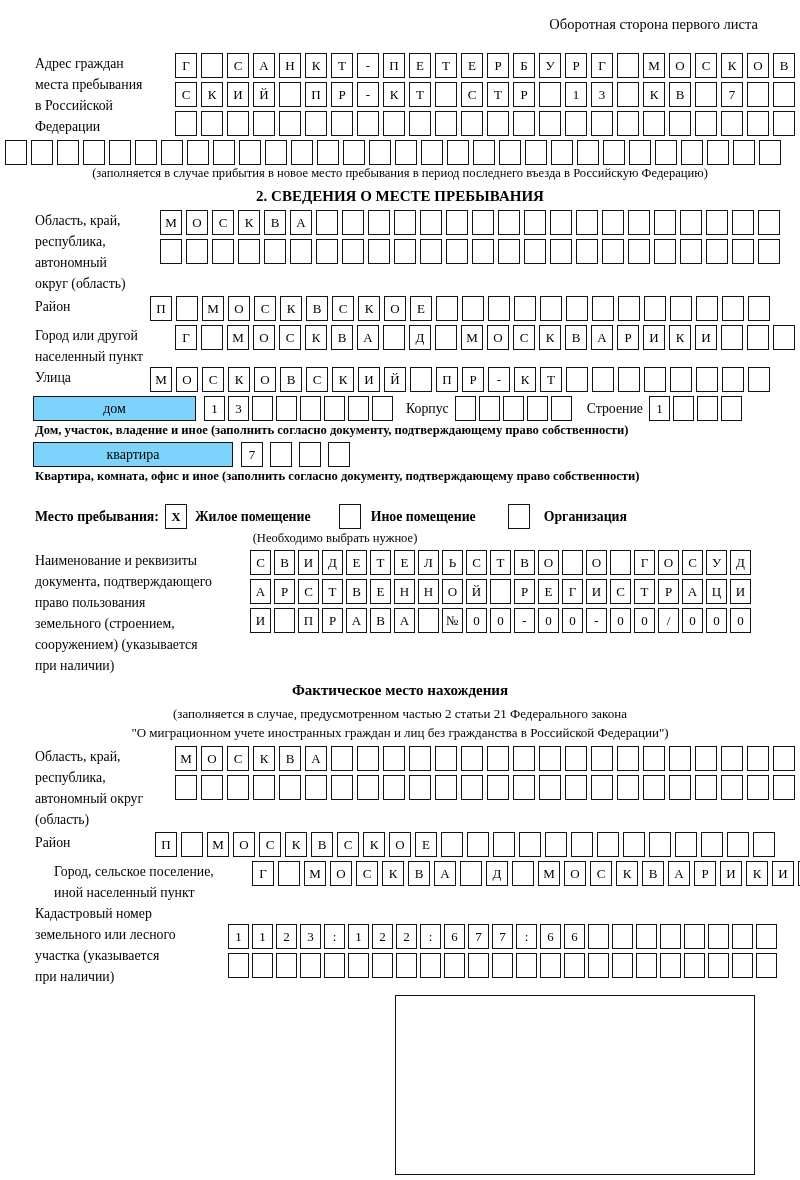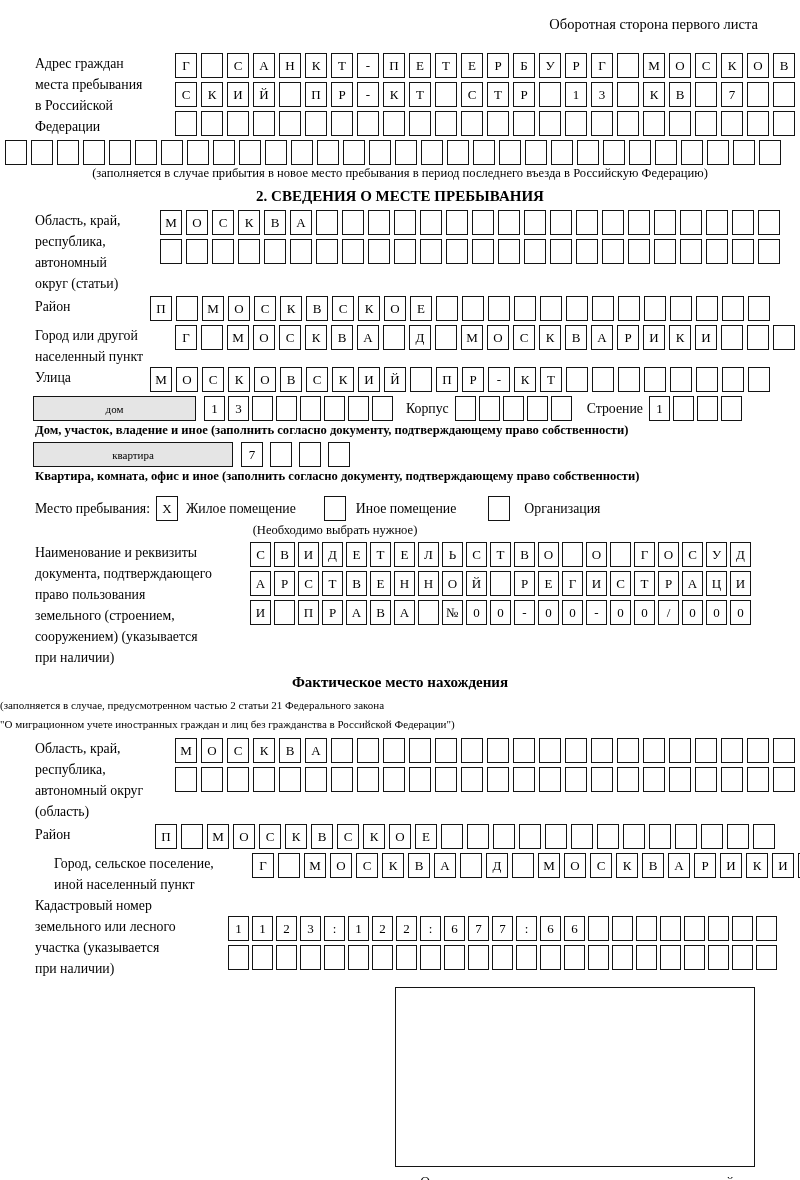--- a/index.html
+++ b/index.html
@@ -20,26 +20,26 @@
     margin-right:4px;font-size:13px;background:#fff;flex:0 0 auto;
     font-family:"Liberation Serif",serif;
   }
   .narrow .cbox{width:21px;margin-right:3px;}
   .caption{font-size:12.6px;text-align:center;margin:1px 0 3px 0;}
   .caption-left{font-size:12.6px;margin:2px 0 4px 35px;font-weight:bold;}
   .sec-title{text-align:center;font-weight:bold;font-size:15px;margin:7px 0 5px 0;}
   .widebox{
     border:1.6px solid #141414;height:25px;box-sizing:border-box;
     display:flex;align-items:center;justify-content:center;
-    font-size:11px;flex:0 0 auto;background:#e5e5e5;
+    font-size:14px;flex:0 0 auto;background:#7dd3fc;
   }
   .inline-lbl{font-size:13.8px;line-height:25px;white-space:nowrap;}
-  .stay-row{display:flex;align-items:center;margin:12px 0 0 35px;font-size:13.8px;}
+  .stay-row{display:flex;align-items:center;margin:20px 0 0 35px;font-size:13.8px;font-weight:bold;}
   .stay-note{font-size:12.6px;width:300px;margin-left:185px;text-align:center;margin-top:2px;}
-  .subtitle{font-size:11px;line-height:19px;}
+  .subtitle{font-size:13px;text-align:center;line-height:19px;}
   .stamp-box{border:1.8px solid #141414;width:358px;height:178px;margin:8px 0 0 395px;background:#fff;}
   .stamp-note{width:430px;margin:6px 0 0 362px;text-align:center;font-size:13.6px;line-height:19px;}
   .mt4{margin-top:4px;} .mt6{margin-top:6px;}
 </style>
 </head>
 <body>
 
 <div class="page">
 
   <div class="hdr-right">Оборотная сторона первого листа</div>
@@ -166,21 +166,21 @@
     </div>
   <div class="caption">(заполняется в случае прибытия в новое место пребывания в период последнего въезда в Российскую Федерацию)</div>
 
   <div class="sec-title">2. СВЕДЕНИЯ О МЕСТЕ ПРЕБЫВАНИЯ</div>
 
   <div class="row" style="margin-left:35px;">
     <div class="lbl" style="width:125px;">
       <div>Область, край,</div>
       <div>республика,</div>
       <div>автономный</div>
-      <div>округ (статьи)</div>
+      <div>округ (область)</div>
     </div>
     <div class="boxcol">
       <div class="boxrow">
           <span class="cbox">М</span>
           <span class="cbox">О</span>
           <span class="cbox">С</span>
           <span class="cbox">К</span>
           <span class="cbox">В</span>
           <span class="cbox">А</span>
           <span class="cbox"></span>

